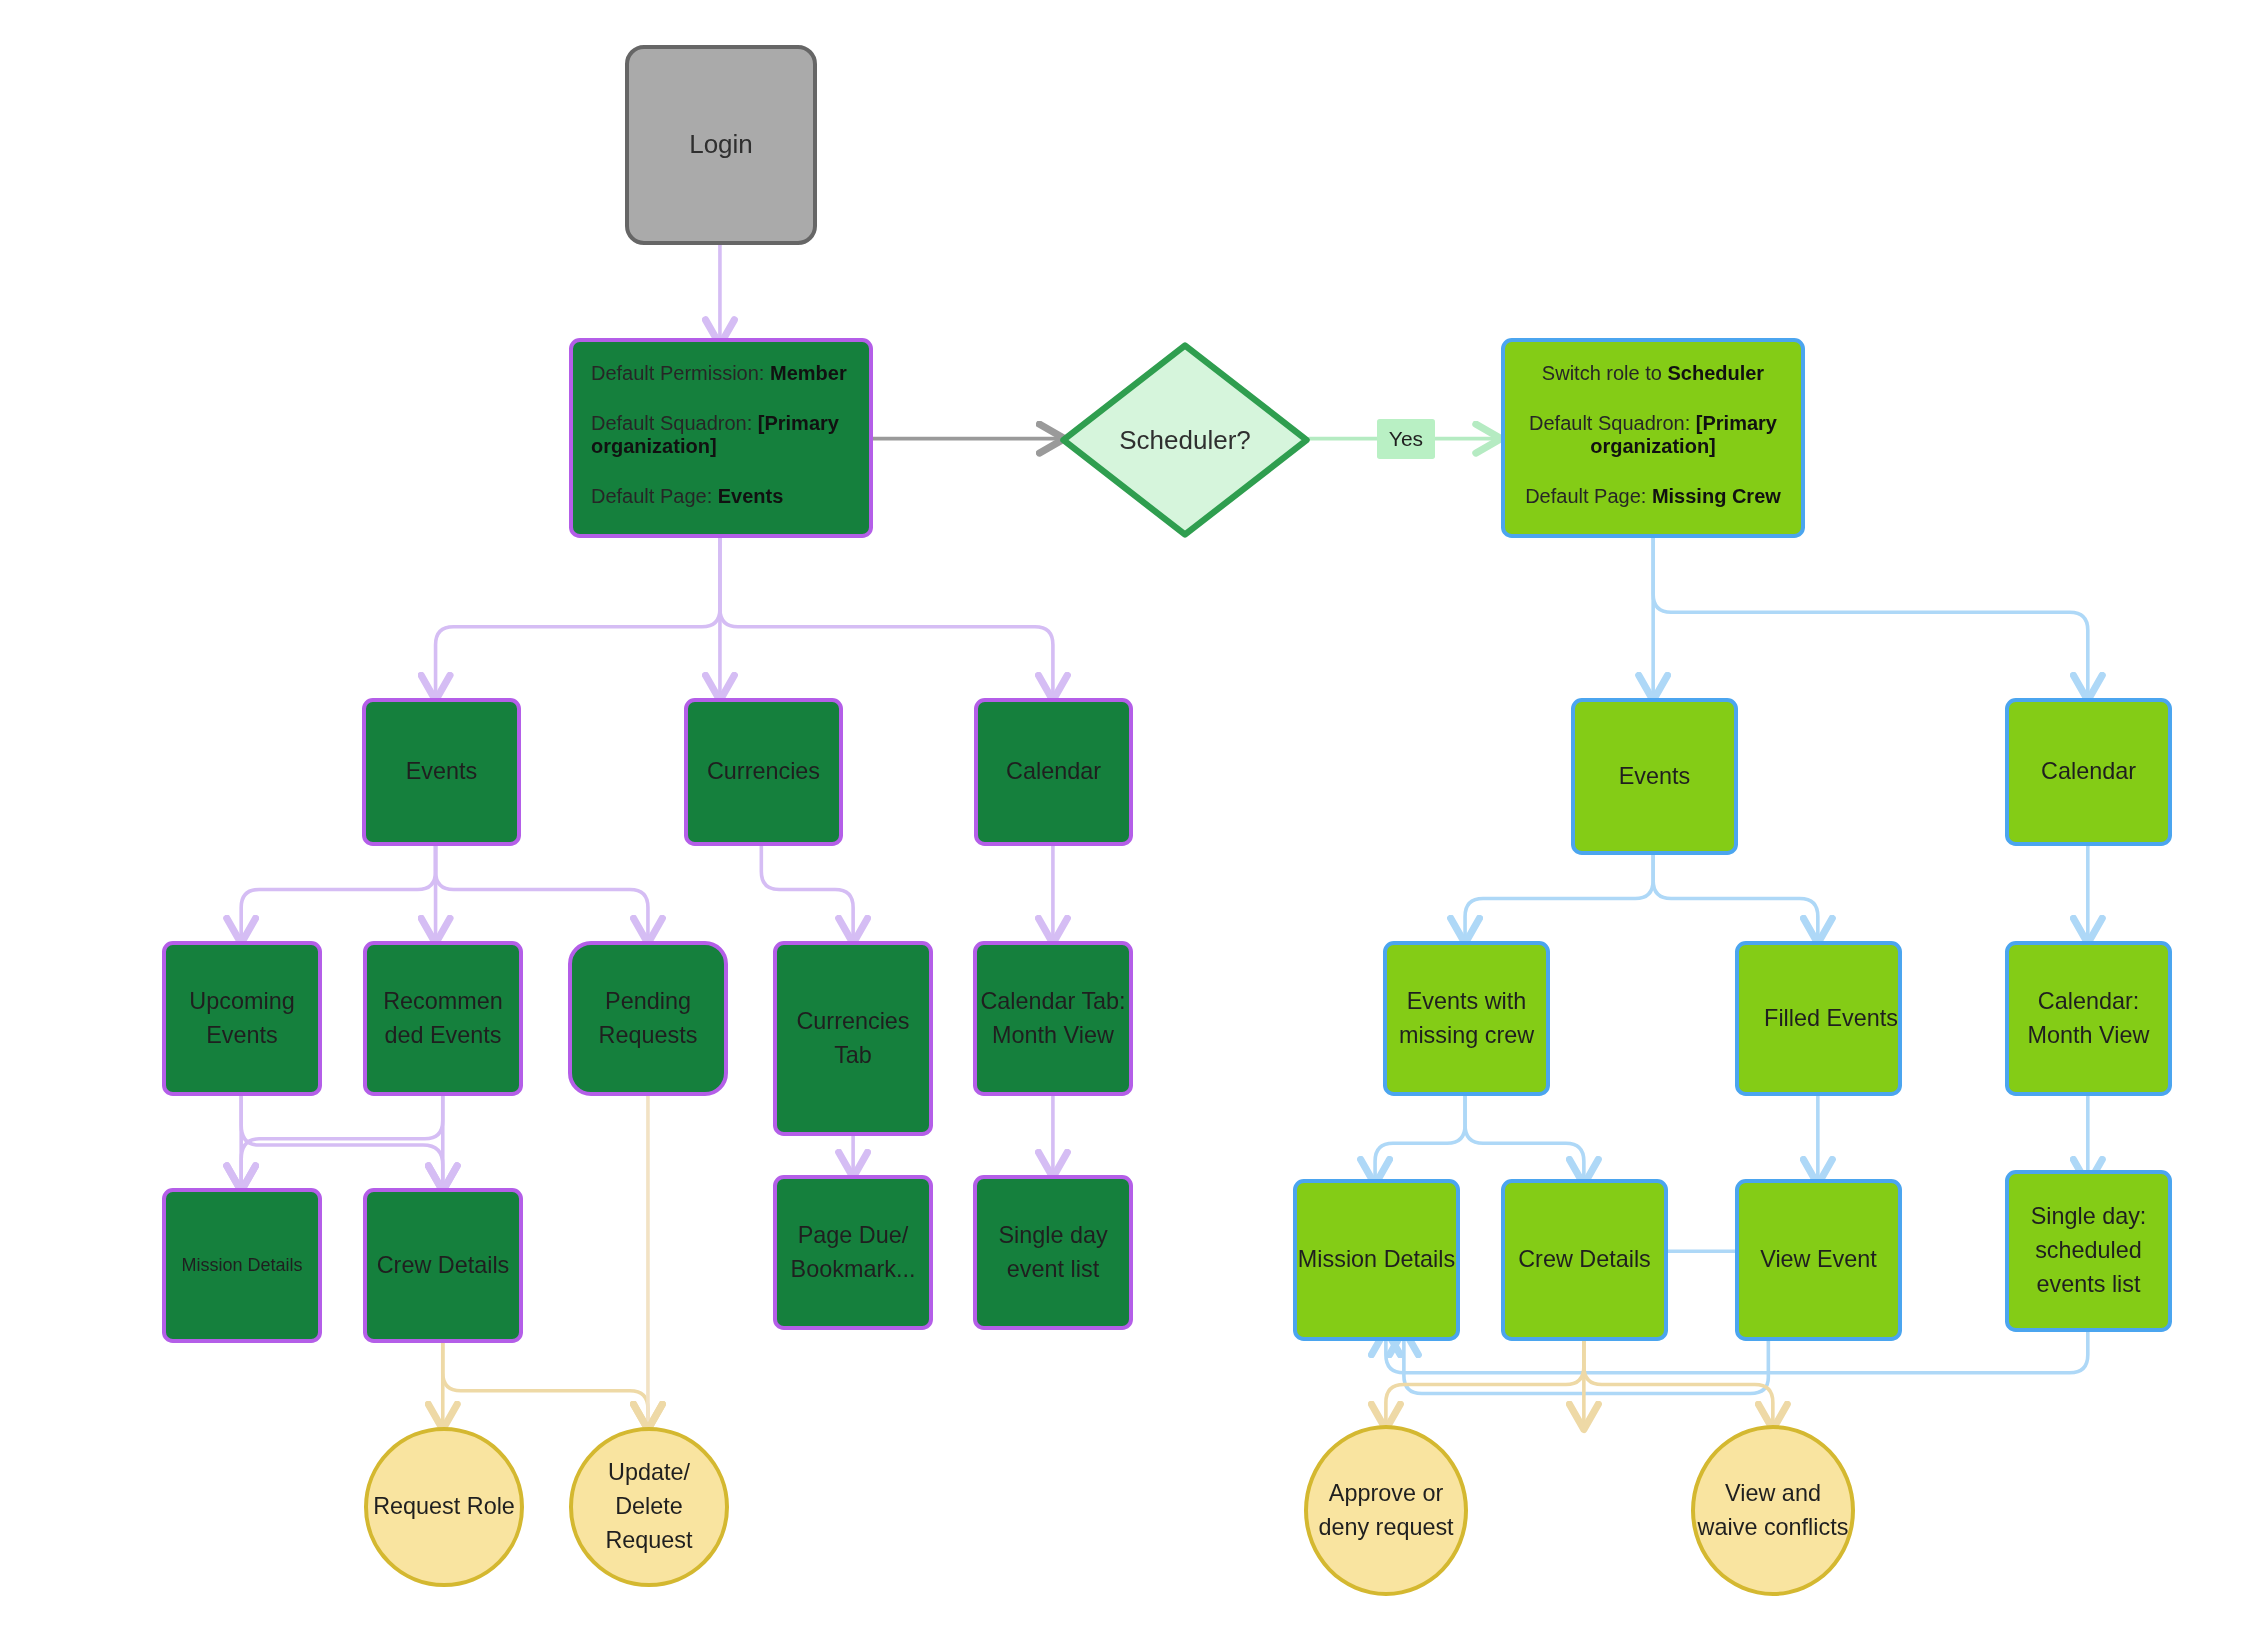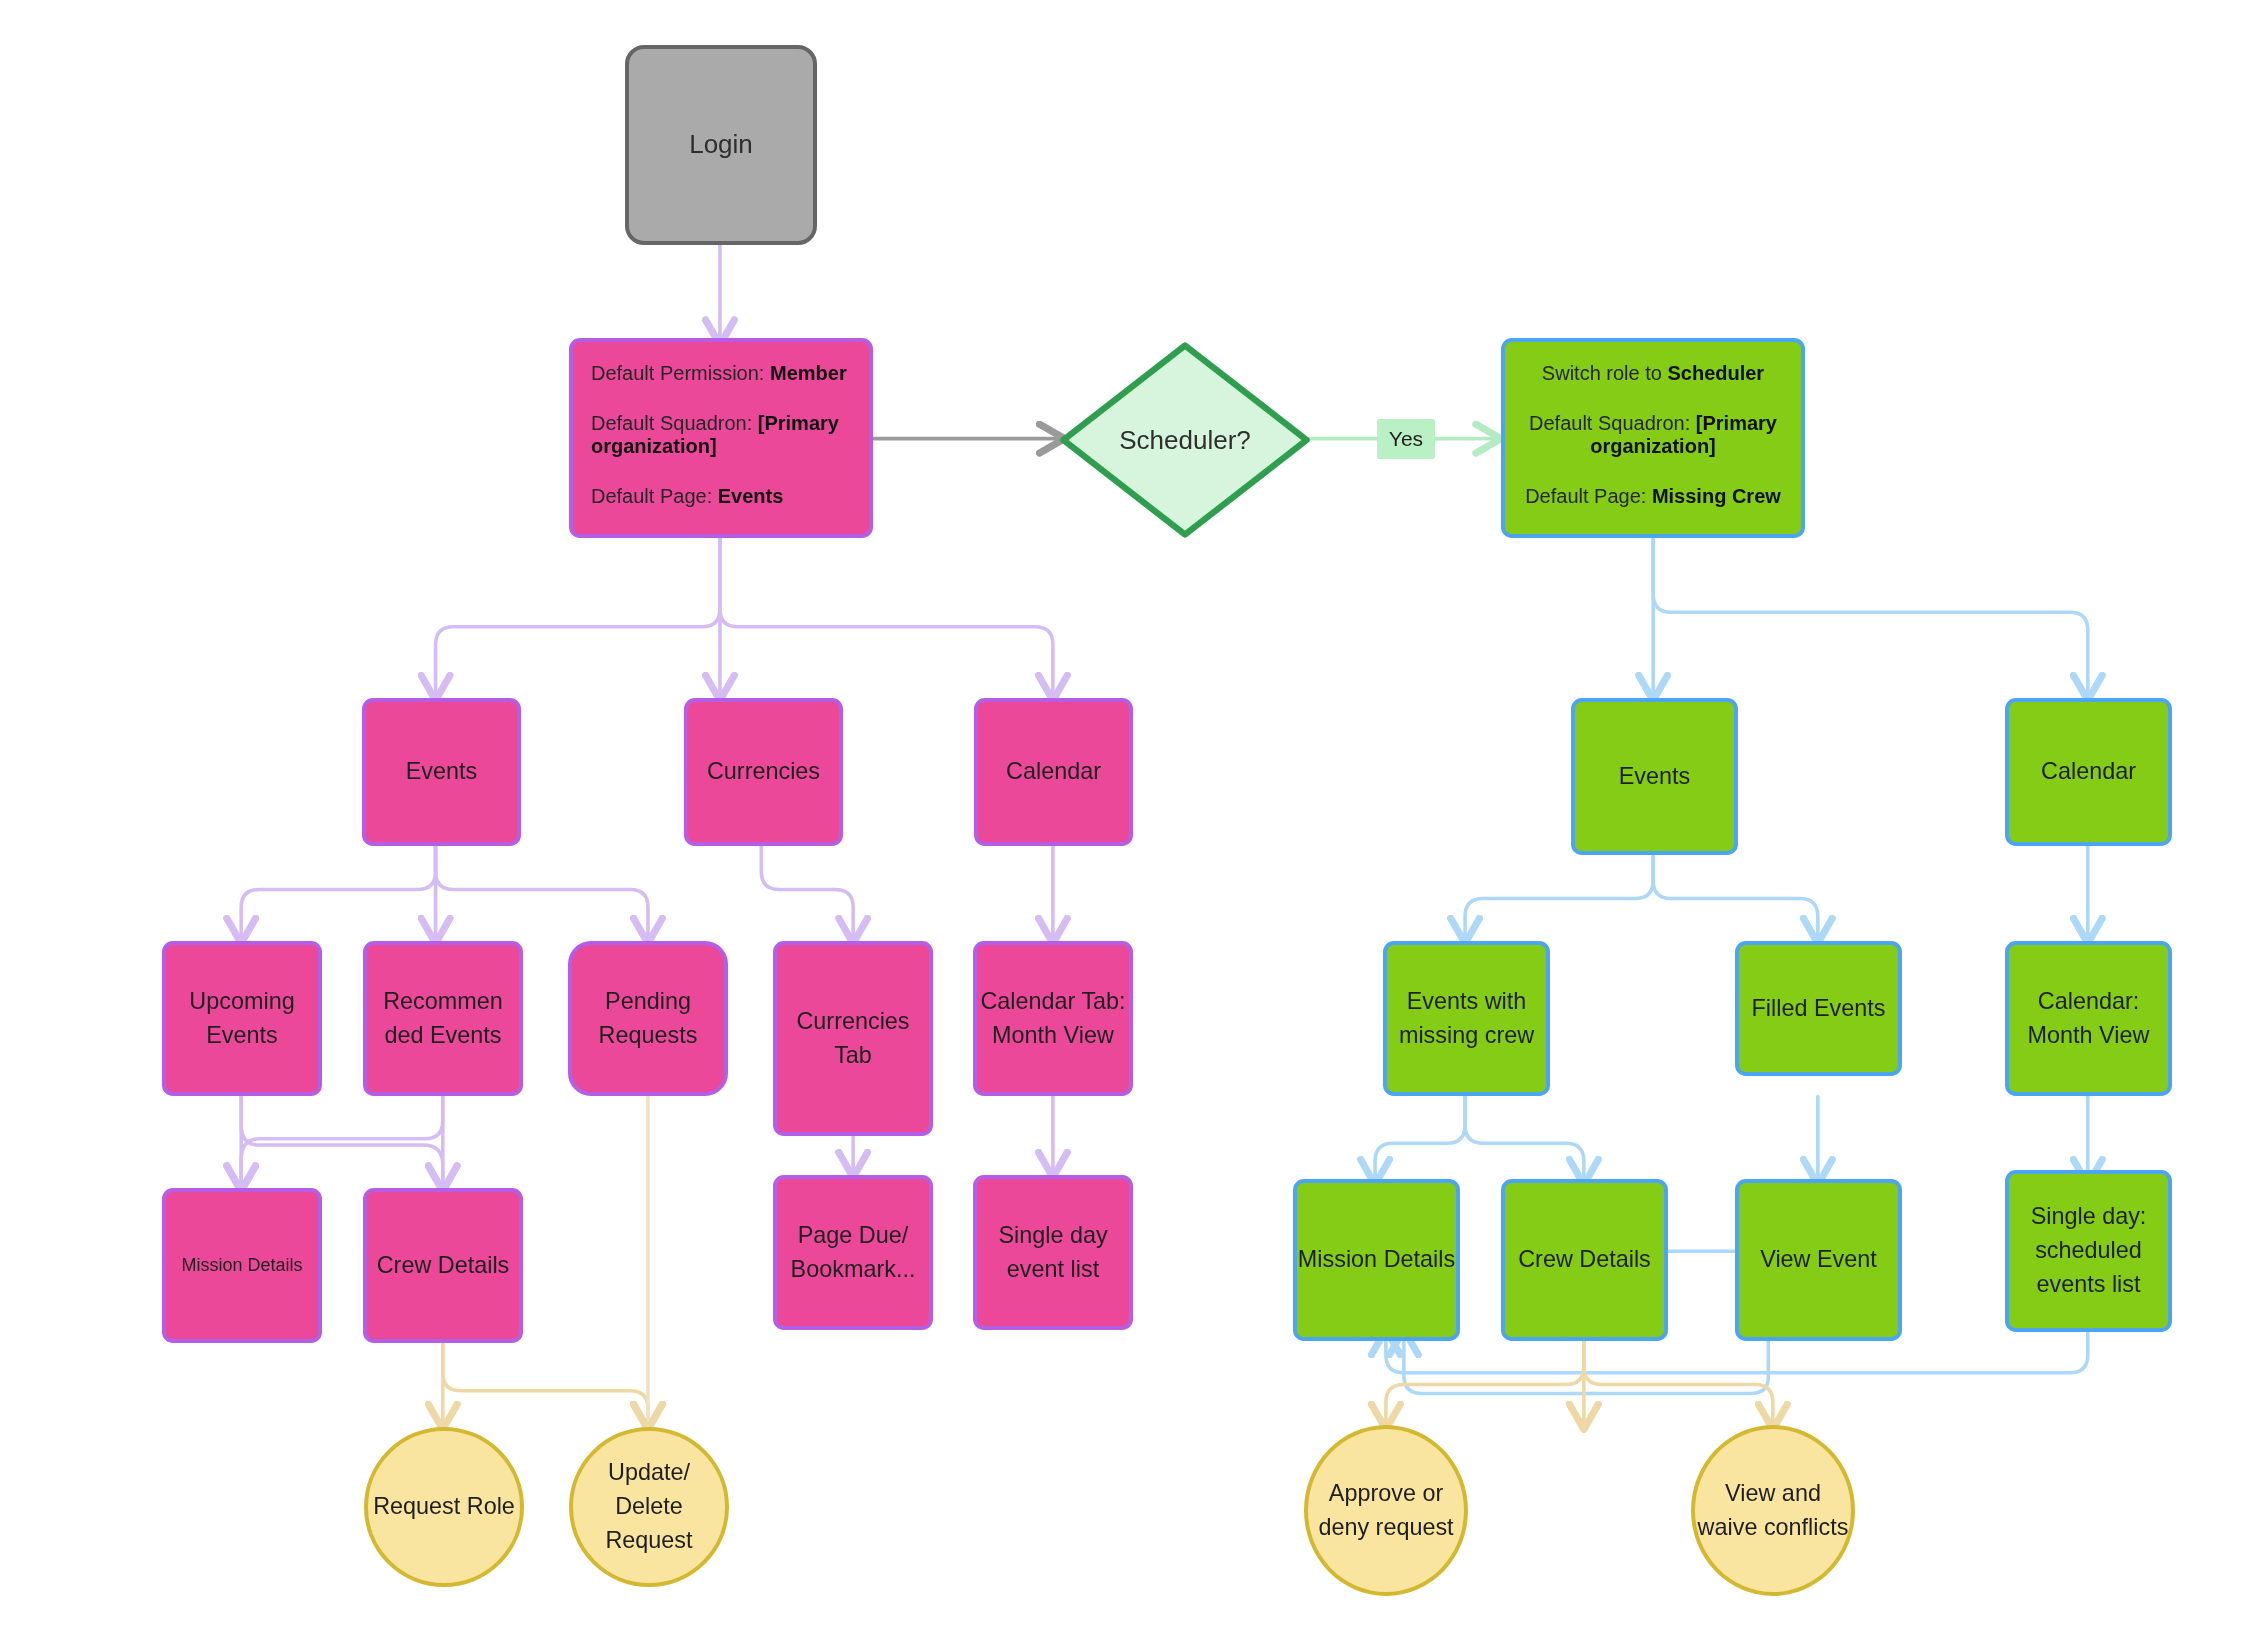--- a/index.html
+++ b/index.html
@@ -6,21 +6,21 @@
   body{font-family:"Liberation Sans", sans-serif;}
   #canvas{position:relative;width:2266px;height:1635px;background:#ffffff;overflow:hidden;}
   #edges{position:absolute;left:0;top:0;width:2266px;height:1635px;pointer-events:none;}
 
   .node{position:absolute;box-sizing:border-box;display:flex;align-items:center;justify-content:center;text-align:center;}
   .node .lbl{display:block;line-height:1.45;}
 
   
   .rect{border-radius:10.8px;border-width:4.5px;border-style:solid;}
   .login{background:#aaaaaa;border-color:#666666;border-radius:19px;border-width:4.5px;border-style:solid;}
-  .purple{background:#ec4899;border-color:#b45ee8;}
+  .purple{background:#15803d;border-color:#b45ee8;}
   .blue{background:#84cc16;border-color:#4ba5ef;}
   .ellipse{background:#f9e4a0;border:4.5px solid #d4b830;border-radius:50%;}
   .diamond-wrap{position:absolute;}
   .diamond{width:100%;height:100%;}
   .diamond-text{position:absolute;inset:0;display:flex;align-items:center;justify-content:center;color:#2f8f4e;}
 
   .t26{font-size:23.4px;color:#1f1f1f;}
   .t20{font-size:18px;color:#1f1f1f;}
   .t29{font-size:26px;color:#2f2f2f;}
 
@@ -206,21 +206,21 @@
   <div class="node rect blue" style="left:1571px;top:698px;width:167px;height:157px;">
     <span class="lbl t26">Events</span>
   </div>
   <div class="node rect blue" style="left:2005px;top:698px;width:167px;height:148px;">
     <span class="lbl t26">Calendar</span>
   </div>
 
   <div class="node rect blue" style="left:1383px;top:941px;width:167px;height:155px;">
     <span class="lbl t26">Events with missing crew</span>
   </div>
-  <div class="node rect blue" style="left:1735px;top:941px;width:167px;height:135px;">
+  <div class="node rect blue" style="left:1735px;top:941px;width:167px;height:155px;justify-content:flex-end;">
     <span class="lbl t26">Filled Events</span>
   </div>
   <div class="node rect blue" style="left:2005px;top:941px;width:167px;height:155px;">
     <span class="lbl t26">Calendar: Month View</span>
   </div>
 
   <div class="node rect blue" style="left:1293px;top:1179px;width:167px;height:162px;">
     <span class="lbl t26">Mission Details</span>
   </div>
   <div class="node rect blue" style="left:1501px;top:1179px;width:167px;height:162px;">

